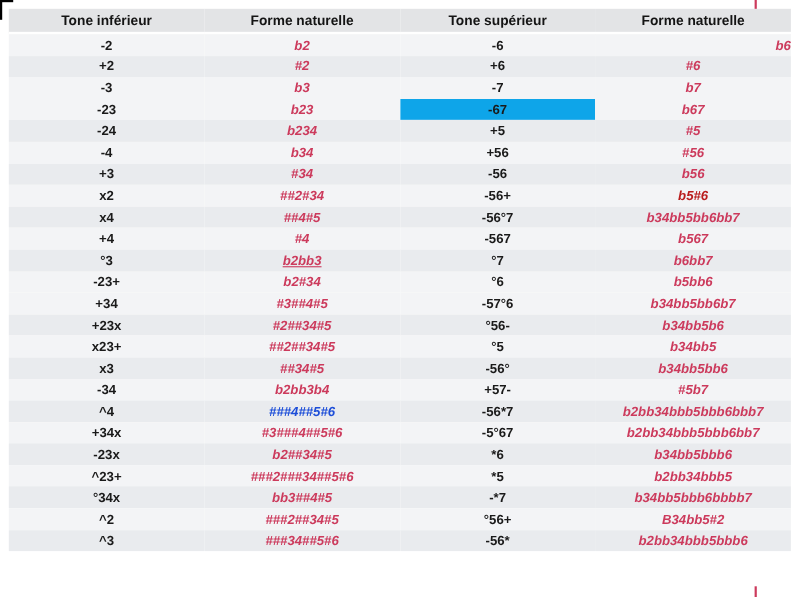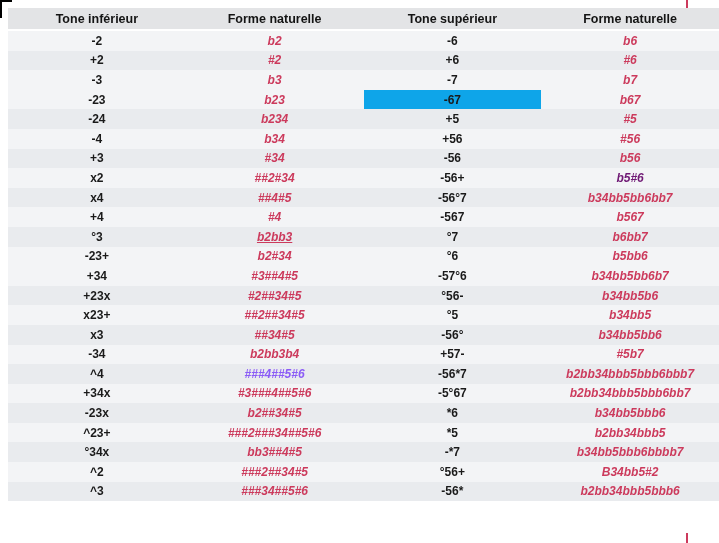--- a/index.html
+++ b/index.html
@@ -60,21 +60,21 @@
       <th style="background: rgb(227, 228, 230);">Forme naturelle</th>
       <th style="background: rgb(227, 228, 230);">Tone supérieur</th>
       <th style="background: rgb(227, 228, 230);">Forme naturelle</th>
     </tr>
   </thead>
   <tbody id="table-body">
       <tr>
         <td class="tone" style="background: rgb(243, 244, 246);">-2</td>
         <td class="form" style="background: rgb(243, 244, 246); color: rgb(204, 58, 92);">b2</td>
         <td class="tone" style="background: rgb(243, 244, 246);">-6</td>
-        <td class="form" style="background: rgb(243, 244, 246); color: rgb(204, 58, 92);">b6</td>
+        <td class="form" style="background: rgb(243, 244, 246); color: rgb(204, 58, 92); text-align: right;">b6</td>
       </tr>
       <tr>
         <td class="tone" style="background: rgb(233, 235, 238);">+2</td>
         <td class="form" style="background: rgb(233, 235, 238); color: rgb(204, 58, 92);">#2</td>
         <td class="tone" style="background: rgb(233, 235, 238);">+6</td>
         <td class="form" style="background: rgb(233, 235, 238); color: rgb(204, 58, 92);">#6</td>
       </tr>
       <tr>
         <td class="tone" style="background: rgb(243, 244, 246);">-3</td>
         <td class="form" style="background: rgb(243, 244, 246); color: rgb(204, 58, 92);">b3</td>
@@ -102,21 +102,21 @@
       <tr>
         <td class="tone" style="background: rgb(233, 235, 238);">+3</td>
         <td class="form" style="background: rgb(233, 235, 238); color: rgb(204, 58, 92);">#34</td>
         <td class="tone" style="background: rgb(233, 235, 238);">-56</td>
         <td class="form" style="background: rgb(233, 235, 238); color: rgb(204, 58, 92);">b56</td>
       </tr>
       <tr>
         <td class="tone" style="background: rgb(243, 244, 246);">x2</td>
         <td class="form" style="background: rgb(243, 244, 246); color: rgb(204, 58, 92);">##2#34</td>
         <td class="tone" style="background: rgb(243, 244, 246);">-56+</td>
-        <td class="form" style="background: rgb(243, 244, 246); color: #701a75;">b5#6</td>
+        <td class="form" style="background: rgb(243, 244, 246); color: #b91c1c;">b5#6</td>
       </tr>
       <tr>
         <td class="tone" style="background: rgb(233, 235, 238);">x4</td>
         <td class="form" style="background: rgb(233, 235, 238); color: rgb(204, 58, 92);">##4#5</td>
         <td class="tone" style="background: rgb(233, 235, 238);">-56°7</td>
         <td class="form" style="background: rgb(233, 235, 238); color: rgb(204, 58, 92);">b34bb5bb6bb7</td>
       </tr>
       <tr>
         <td class="tone" style="background: rgb(243, 244, 246);">+4</td>
         <td class="form" style="background: rgb(243, 244, 246); color: rgb(204, 58, 92);">#4</td>
@@ -160,21 +160,21 @@
         <td class="form" style="background: rgb(233, 235, 238); color: rgb(204, 58, 92);">b34bb5bb6</td>
       </tr>
       <tr>
         <td class="tone" style="background: rgb(243, 244, 246);">-34</td>
         <td class="form" style="background: rgb(243, 244, 246); color: rgb(204, 58, 92);">b2bb3b4</td>
         <td class="tone" style="background: rgb(243, 244, 246);">+57-</td>
         <td class="form" style="background: rgb(243, 244, 246); color: rgb(204, 58, 92);">#5b7</td>
       </tr>
       <tr>
         <td class="tone" style="background: rgb(233, 235, 238);">^4</td>
-        <td class="form" style="background: rgb(233, 235, 238); color: #8b5cf6;">###4##5#6</td>
+        <td class="form" style="background: rgb(233, 235, 238); color: #1d4ed8;">###4##5#6</td>
         <td class="tone" style="background: rgb(233, 235, 238);">-56*7</td>
         <td class="form" style="background: rgb(233, 235, 238); color: rgb(204, 58, 92);">b2bb34bbb5bbb6bbb7</td>
       </tr>
       <tr>
         <td class="tone" style="background: rgb(243, 244, 246);">+34x</td>
         <td class="form" style="background: rgb(243, 244, 246); color: rgb(204, 58, 92);">#3###4##5#6</td>
         <td class="tone" style="background: rgb(243, 244, 246);">-5°67</td>
         <td class="form" style="background: rgb(243, 244, 246); color: rgb(204, 58, 92);">b2bb34bbb5bbb6bb7</td>
       </tr>
       <tr>

